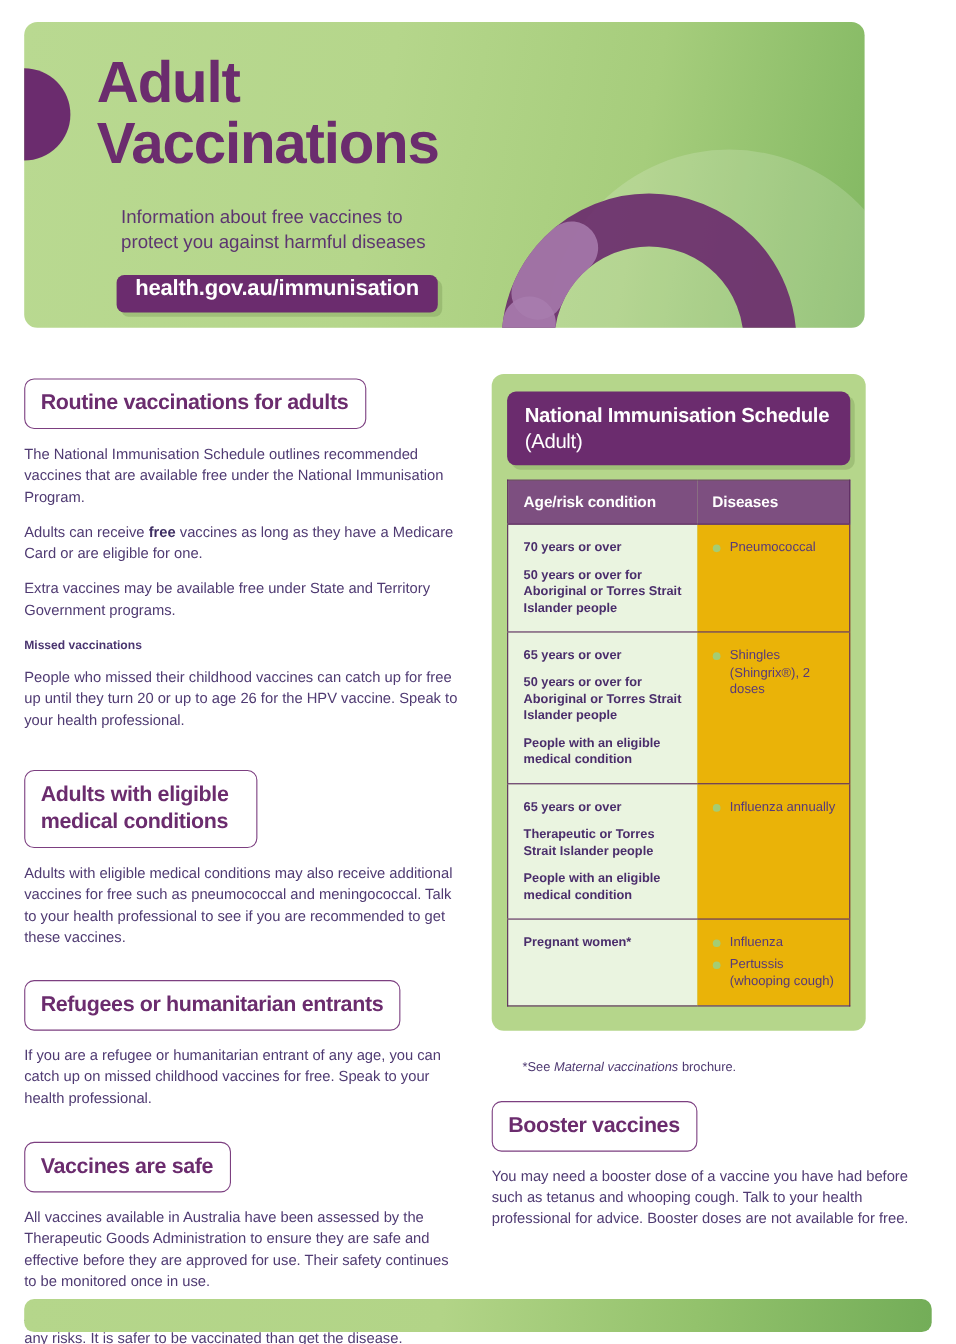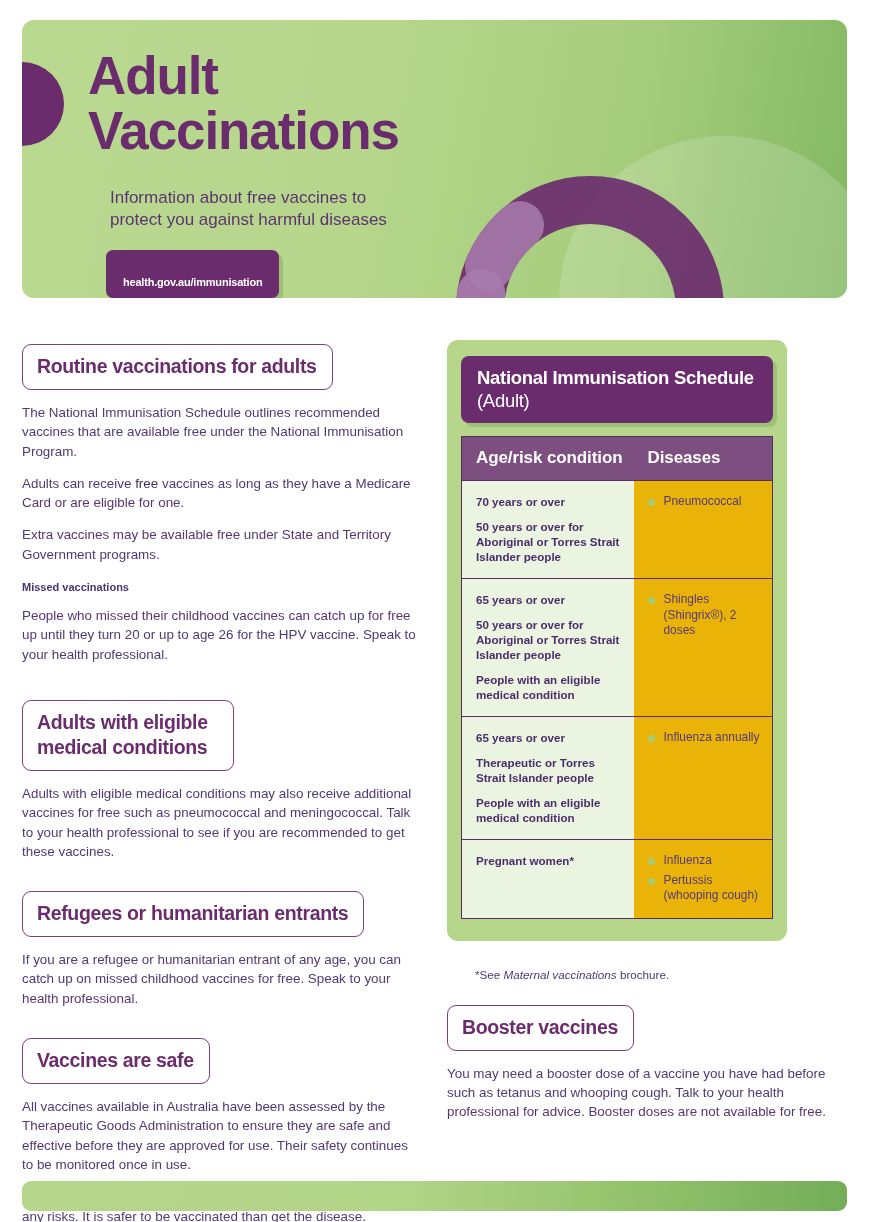--- a/index.html
+++ b/index.html
@@ -11,21 +11,21 @@
     font-family: "Liberation Sans", sans-serif;
     overflow: hidden;
     position: relative;
   }
 
   
   .header {
     position: absolute;
     left: 22px;
     top: 20px;
-    width: 825px;
+    width: 764px;
     height: 278px;
     border-radius: 12px;
     background: linear-gradient(100deg, #b9d991 0%, #b5d68b 42%, #a6cd7c 72%, #82b862 100%);
     overflow: hidden;
   }
   .hdr-halfcircle {
     position: absolute;
     left: -42px;
     top: 42px;
     width: 84px;
@@ -67,23 +67,23 @@
     line-height: 22px;
     color: #5c3570;
     font-weight: normal;
   }
   .hdr-pill {
     position: absolute;
     left: 84px;
     top: 230px;
     background: #6b2c6e;
     color: #ffffff;
-    font-size: 11px;
-    font-weight: bold;
-    padding: 26px 17px 10px 17px;
+    font-size: 20px;
+    font-weight: bold;
+    padding: 1px 17px 10px 17px;
     border-radius: 7px;
     box-shadow: 4px 4px 0 rgba(80,110,50,0.22);
     letter-spacing: -0.2px;
   }
 
   
   .col-left {
     position: absolute;
     left: 22px;
     top: 344px;
@@ -111,21 +111,21 @@
   }
   .pill-head.two-line { max-width: 212px; }
 
   
   .body-p {
     font-size: 13.4px;
     line-height: 19.3px;
     color: #4f3a72;
     margin-top: 13px;
   }
-  .body-p b { color: #3f2f63; font-weight: normal; }
+  .body-p b { color: #3f2f63; font-weight: bold; }
   .sub-head {
     font-size: 11px;
     font-weight: bold;
     color: #4a3570;
     margin-top: 17px;
   }
   .gap-24 { height: 24px; }
   .gap-30 { height: 30px; }
   .gap-36 { height: 36px; }
 
@@ -154,21 +154,21 @@
 
   table.sched {
     width: 100%;
     border-collapse: collapse;
     table-layout: fixed;
     border: 1.2px solid #5d2a60;
   }
   table.sched th {
     background: #7d4f80;
     color: #ffffff;
-    font-size: 17px;
+    font-size: 14px;
     font-weight: bold;
     text-align: left;
     padding: 11px 0 12px 14px;
     letter-spacing: -0.1px;
   }
   table.sched th.c1 { width: 172px; }
   table.sched td {
     border-top: 1.2px solid #5d2a60;
     vertical-align: top;
     padding: 13px 12px 14px 14px;

